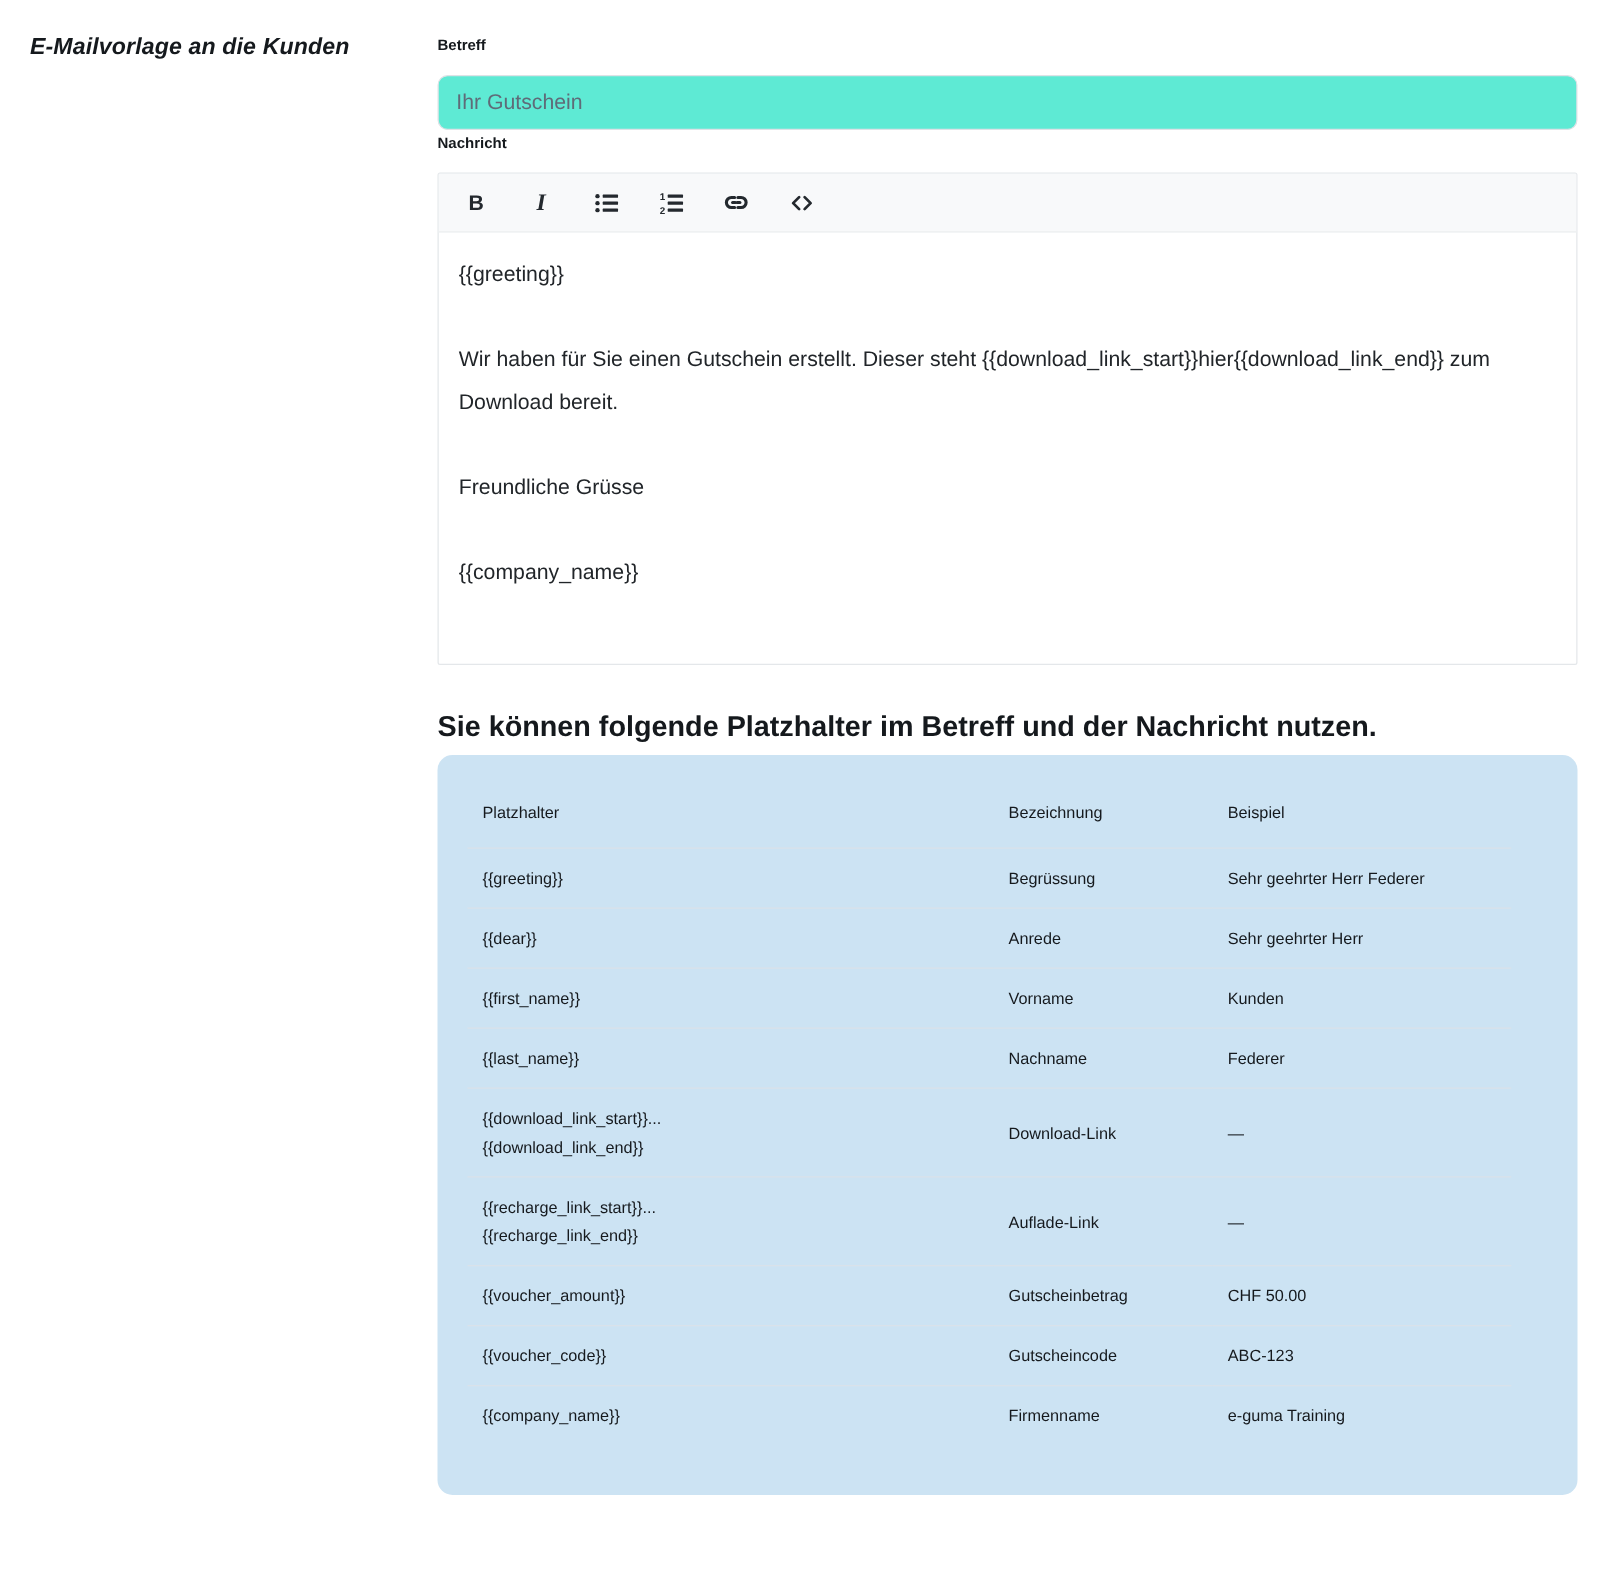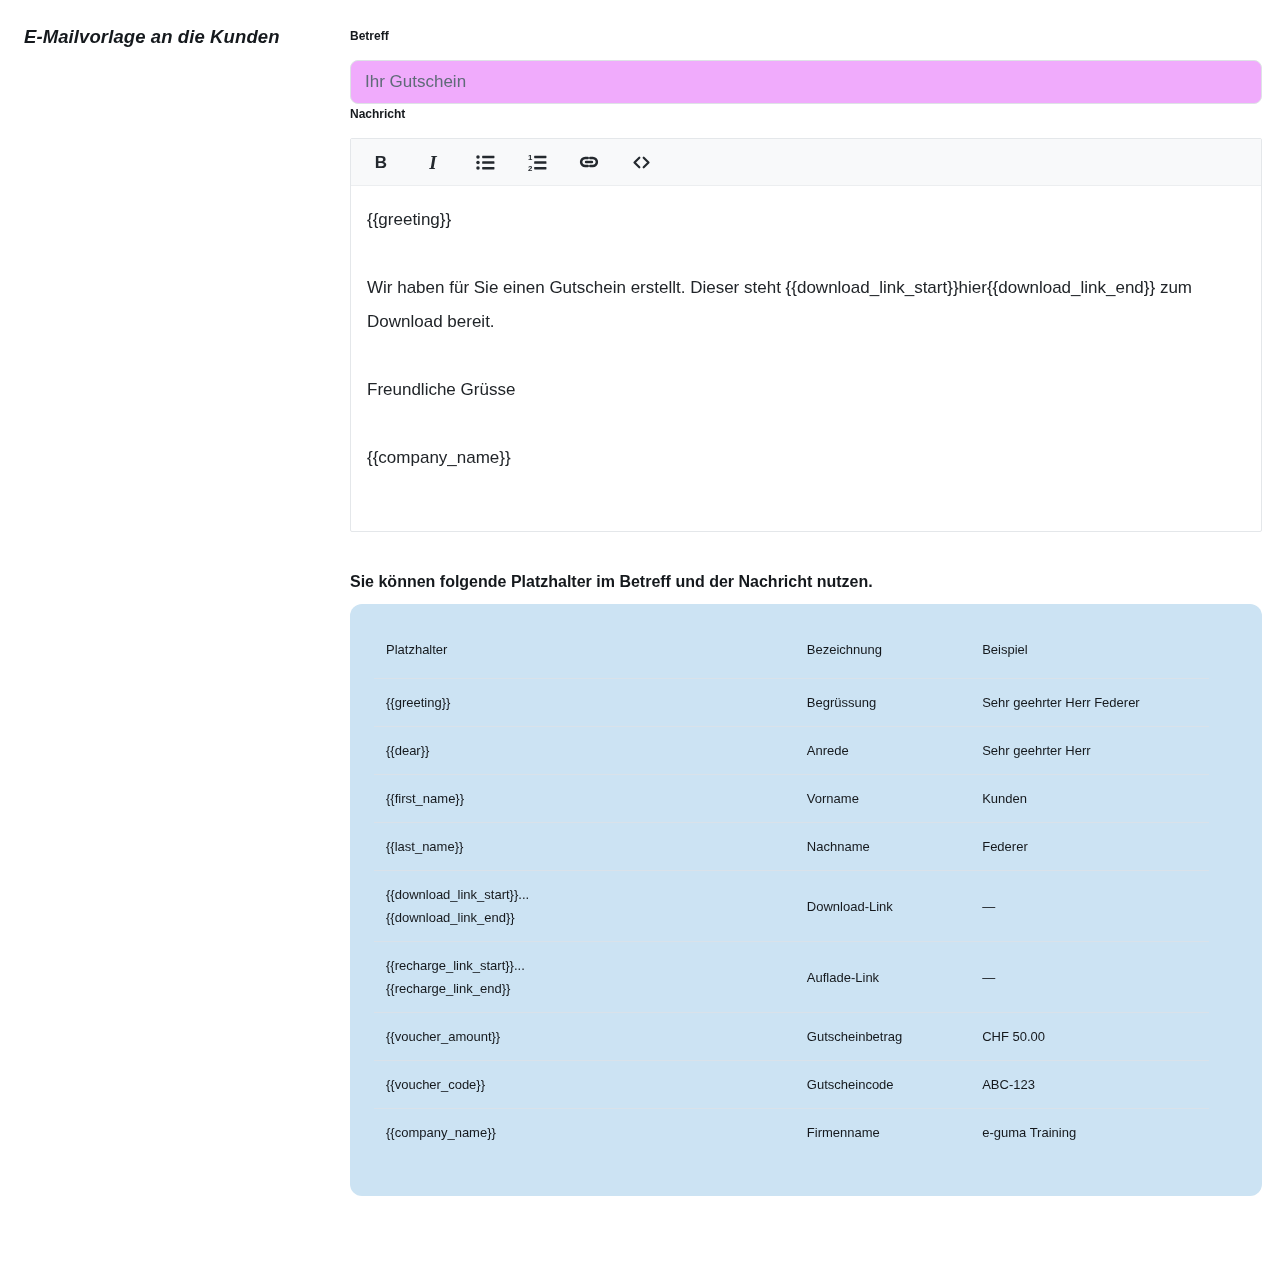--- a/index.html
+++ b/index.html
@@ -44,21 +44,21 @@
     line-height:21px;
   }
   .subject-input{
     display:block;
     width:100%;
     height:44px;
     margin-top:13px;
     padding:0 14px;
     border:1px solid var(--border);
     border-radius:8px;
-    background:#f0abfc;
+    background:#5eead4;
     font-family:inherit;
     font-size:17px;
     color:var(--muted-text);
     outline:none;
   }
   .message-label{}
   .editor{
     margin-top:13px;
     border:1px solid var(--editor-border);
     border-radius:2px;
@@ -94,21 +94,21 @@
     font-size:17px;
     line-height:34px;
     color:var(--editor-text);
     cursor:text;
     overflow:hidden;
   }
   .editor-content p{margin:0 0 34px 0;}
   .editor-content p:last-child{margin-bottom:0;}
   .placeholders-heading{
     margin-top:39px;
-    font-size:16px;
+    font-size:23px;
     font-weight:700;
     color:var(--text);
     line-height:21px;
   }
   .placeholders-panel{
     margin-top:12px;
     background:var(--panel-bg);
     border-radius:12px;
     padding:20px 53px 40px 24px;
   }

